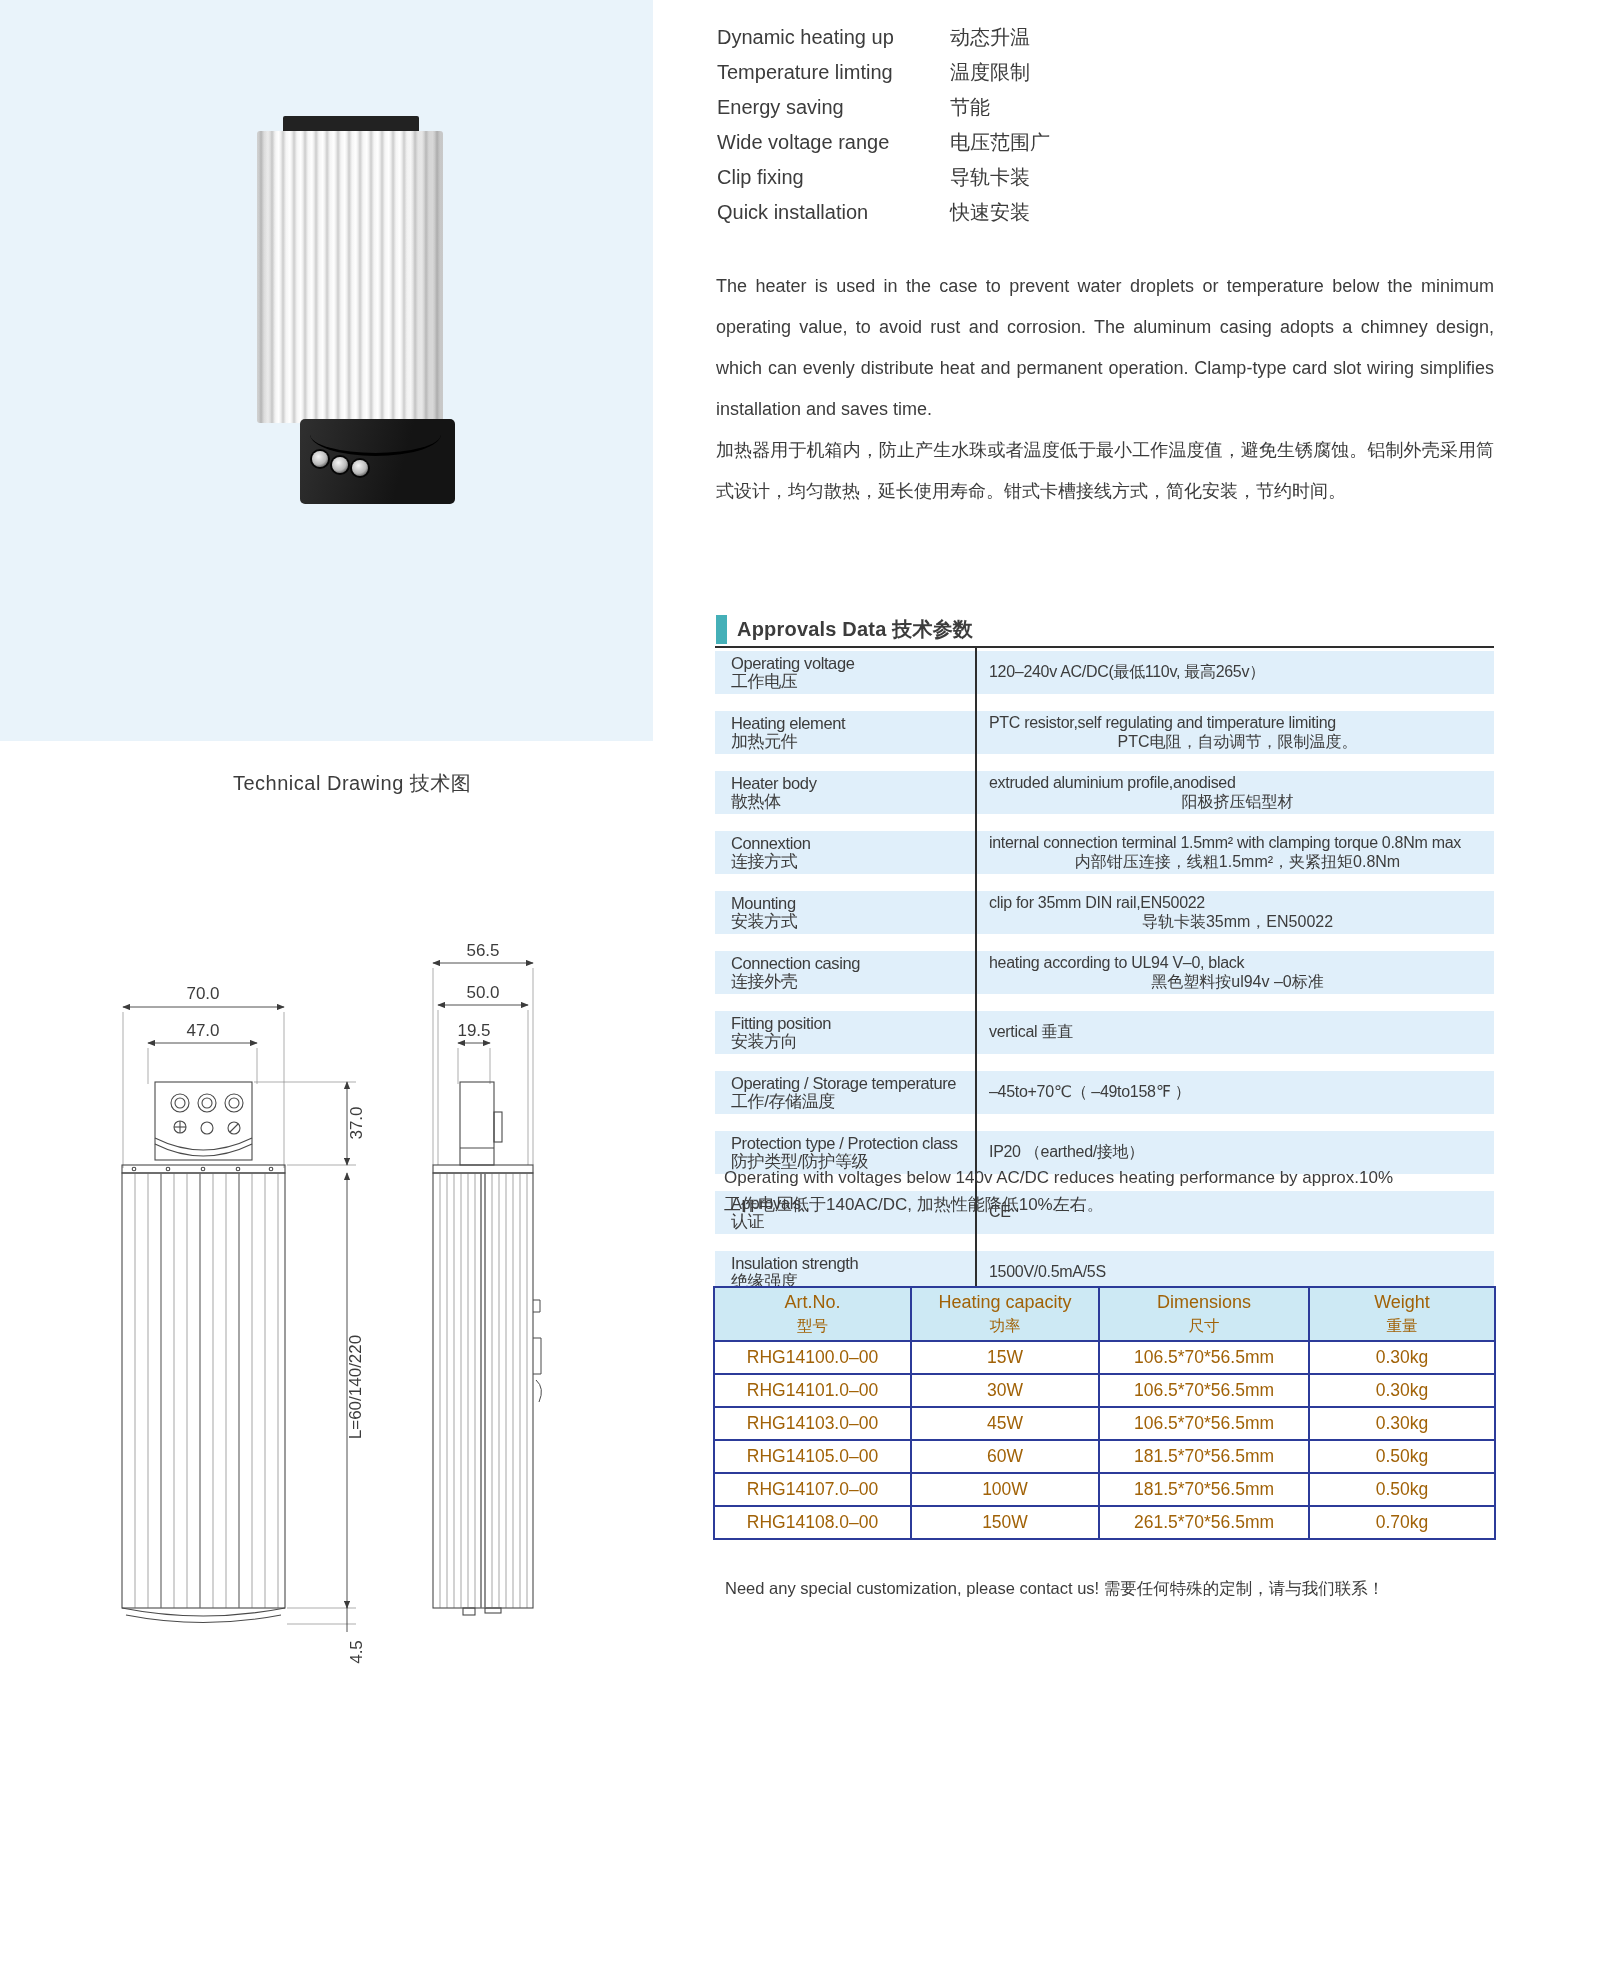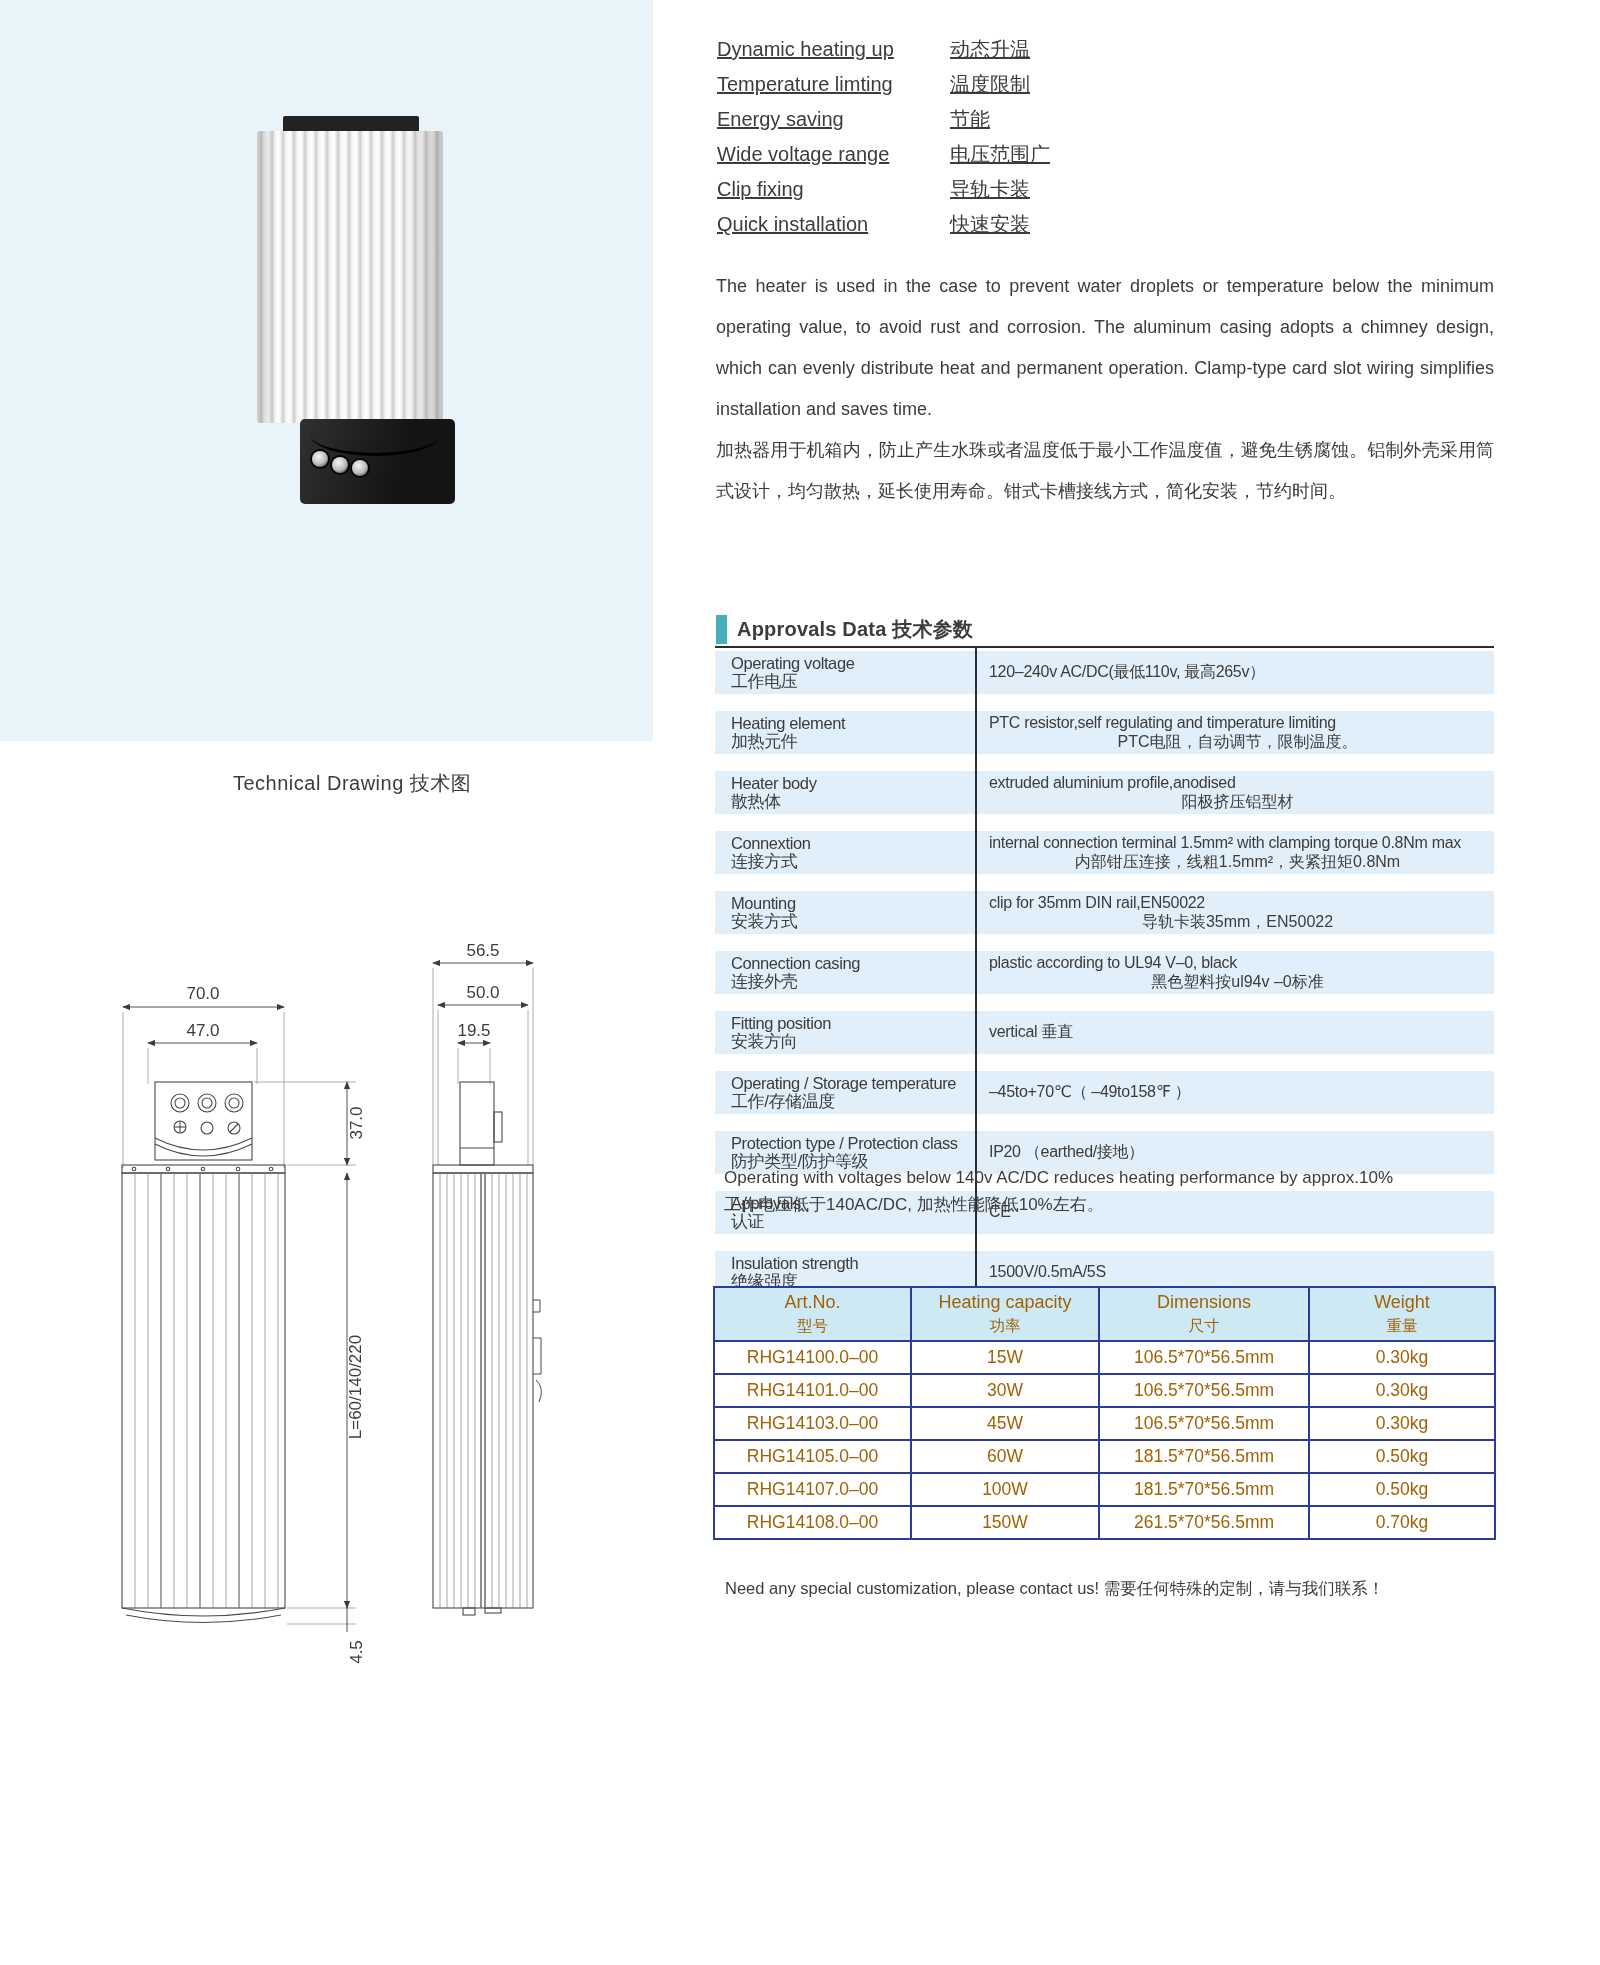--- a/index.html
+++ b/index.html
@@ -14,21 +14,21 @@
       linear-gradient(90deg, rgba(110,110,110,.30) 0px, rgba(255,255,255,0) 20px, rgba(255,255,255,0) 148px, rgba(80,80,80,.30) 186px),
       repeating-linear-gradient(90deg,#fdfdfd 0px,#ececec 2px,#cccccc 4px,#f5f5f5 7px,#ffffff 11px);}
   .heater-conn{position:absolute;left:300px;top:419px;width:155px;height:85px;border-radius:5px;
     background:linear-gradient(105deg,#303030,#141414 65%);}
   .heater-conn .lip{position:absolute;left:10px;top:8px;right:14px;height:26px;border-bottom:3px solid #000;
     border-radius:0 0 60% 60%/0 0 90% 90%;}
   .screw{position:absolute;width:16px;height:16px;border-radius:50%;
     background:radial-gradient(circle at 40% 35%,#f4f4f4,#b9b9b9 55%,#4d4d4d 85%);box-shadow:0 0 0 2px #060606;}
 
   
-  .features{position:absolute;left:717px;top:32px;text-decoration:underline;}
+  .features{position:absolute;left:717px;top:20px;}
   .feature-row{display:grid;grid-template-columns:233px auto;line-height:35px;font-size:20px;white-space:nowrap;}
 
   
   .desc{position:absolute;left:716px;top:266px;width:778px;font-size:18px;line-height:41px;}
   .desc p{margin:0;text-align:justify;}
 
   
   .td-header{position:absolute;left:716px;top:615px;display:flex;align-items:center;height:29px;}
   .teal-bar{width:11px;height:29px;background:#45b0b8;margin-right:10px;}
   .td-title{font-size:20px;font-weight:bold;letter-spacing:.2px;}
@@ -164,21 +164,21 @@
           <div class="v-en">clip for 35mm DIN rail,EN50022</div>
           <div class="v-zh">导轨卡装35mm，EN50022</div>
         </div>
       </div>
       <div class="trow">
         <div class="tcell tlabel">
           <div class="l-en">Connection casing</div>
           <div class="l-zh">连接外壳</div>
         </div>
         <div class="tcell tvalue">
-          <div class="v-en">plastic according to UL94 V–0,  black</div>
+          <div class="v-en">heating according to UL94 V–0,  black</div>
           <div class="v-zh">黑色塑料按ul94v –0标准</div>
         </div>
       </div>
       <div class="trow">
         <div class="tcell tlabel">
           <div class="l-en">Fitting position</div>
           <div class="l-zh">安装方向</div>
         </div>
         <div class="tcell tvalue">
           <div class="v-en">vertical 垂直</div>

